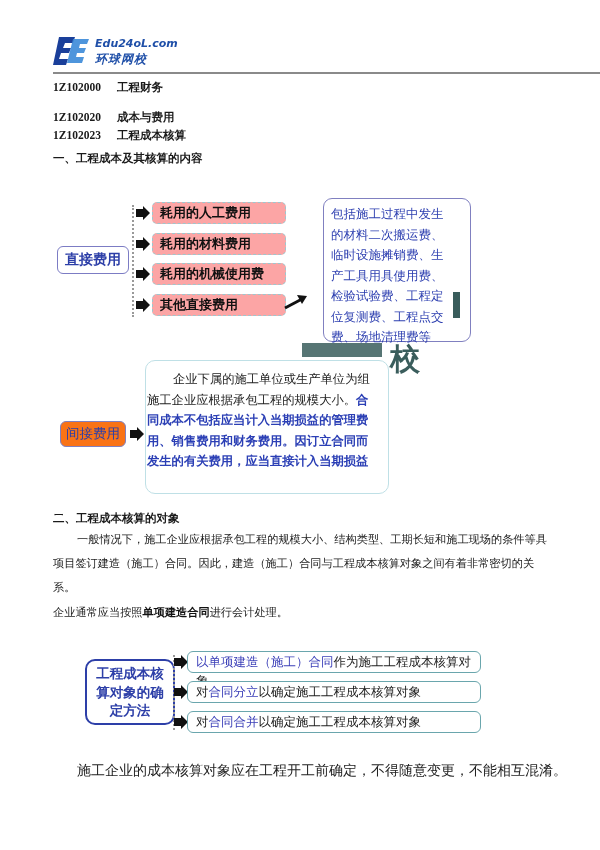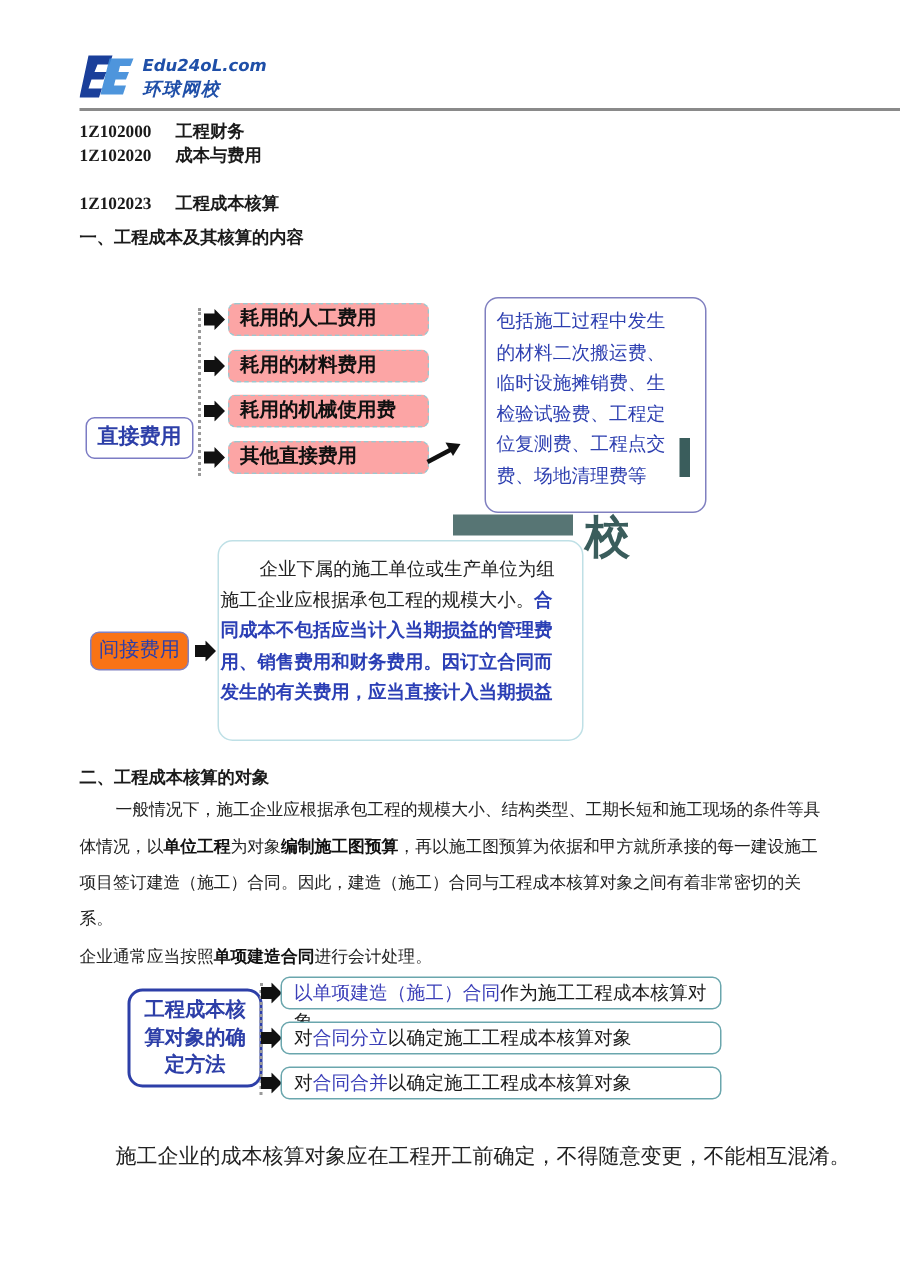--- a/index.html
+++ b/index.html
@@ -17,21 +17,21 @@
   .code-line { left:53px; font-size:11.5px; font-weight:bold; }
   .code-line .code { display:inline-block; width:56px; font-family:"Liberation Serif",serif; }
   .code-line .t { margin-left:8px; }
   .h-sec { left:53px; font-size:11.5px; font-weight:bold; }
 
   
   .box { position:absolute; box-sizing:border-box; border-radius:6px; }
   .sans { font-family:"DejaVu Sans","Liberation Sans",sans-serif; }
   .direct-label { left:57px; top:246px; width:72px; height:28px; border:1.5px solid #7c7cc4;
                   color:#2d3fa8; font-weight:bold; font-size:14px; text-align:center; line-height:25px;
-                  background:#fff;margin-top:32px; }
+                  background:#fff; }
   .vdots { left:132px; top:205px; width:0; height:112px; border-left:2px dotted #999; }
   .arr { position:absolute; width:14px; height:14px; }
   .item-box { left:152px; width:134px; height:22px; border:1.5px dashed #9cc8cf; border-radius:5px;
               font-weight:bold; font-size:13px; line-height:19px; padding-left:7px; color:#111; background:#fca5a5; }
   .note-box { left:308px; top:198px; width:148px; height:144px; border:1.5px solid #8080c0; border-radius:9px;
               color:#2d3fb0; font-size:12.5px; line-height:20.5px; padding:5px 6px 0 7px; background:#fff;margin-left:15px; }
   .wm { color:#3a5d5c; font-weight:bold; font-family:"DejaVu Sans",sans-serif; }
 
   .indirect-label { left:60px; top:421px; width:66px; height:26px; border:1.5px solid #8080c0; border-radius:6px;
                     color:#2d3fa8; font-size:13.5px; text-align:center; line-height:23px; background:#f97316; }
@@ -61,21 +61,21 @@
     <polygon points="20,4 36,4 34,9 27,9 26,13 33,13 31,18 24,18 23,22 31,22 29,28 14,28" fill="#3b8ad8" opacity="0.9"></polygon>
   </svg>
   <span class="logo-text1">Edu24oL.com</span>
   <span class="logo-text2">环球网校</span>
 </div>
 <div class="abs header-rule"></div>
 
 <div class="abs code-line" style="top:80px">
   <span class="code">1Z102000</span><span class="t">工程财务</span>
 </div>
-<div class="abs code-line" style="top:96px">
+<div class="abs code-line" style="top:110px">
   <span class="code">1Z102020</span><span class="t">成本与费用</span>
 </div>
 <div class="abs code-line" style="top:128px">
   <span class="code">1Z102023</span><span class="t">工程成本核算</span>
 </div>
 <div class="abs h-sec" style="top:151px">一、工程成本及其核算的内容</div>
 
 <div class="box sans direct-label">直接费用</div>
 <div class="abs vdots"></div>
 
@@ -99,20 +99,21 @@
 
 <svg class="abs" style="left:284px;top:294px;width:24px;height:16px" viewBox="0 0 24 16">
   <line x1="1" y1="14" x2="18" y2="5" stroke="#111" stroke-width="3"></line>
   <polygon points="13,1 23,2 18,10" fill="#111"></polygon>
 </svg>
 
 <div class="box sans note-box">
   <div>包括施工过程中发生</div>
   <div>的材料二次搬运费、</div>
   <div>临时设施摊销费、生</div>
+  <div>产工具用具使用费、</div>
   <div>检验试验费、工程定</div>
   <div>位复测费、工程点交</div>
   <div>费、场地清理费等</div>
 </div>
 
 <div class="abs wm" style="left:453px;top:292px;width:7px;height:26px;background:#3a5d5c"></div>
 <div class="abs wm" style="left:302px;top:343px;width:80px;height:14px;background:#3a5d5c;opacity:0.85"></div>
 <div class="abs wm" style="left:390px;top:342px;font-size:30px;line-height:34px">校</div>
 
 <div class="box sans indirect-label">间接费用</div>
@@ -124,21 +125,20 @@
   <div style="text-indent:26px"><span>企业下属的施工单位或生产单位为组</span></div>
   <div><span>施工企业应根据承包工程的规模大小。</span><span class="b">合</span></div>
   <div><span class="b">同成本不包括应当计入当期损益的管理费</span></div>
   <div><span class="b">用、销售费用和财务费用。因订立合同而</span></div>
   <div><span class="b">发生的有关费用，应当直接计入当期损益</span></div>
 </div>
 
 <div class="abs h-sec" style="top:511px">二、工程成本核算的对象</div>
 <div class="abs para" style="top:528px">
   <div style="text-indent:24px">一般情况下，施工企业应根据承包工程的规模大小、结构类型、工期长短和施工现场的条件等具</div>
-  <div><span>体情况，以</span><b>单位工程</b><span>为对象</span><b>编制施工图预算</b><span>，再以施工图预算为依据和甲方就所承接的每一建设施工</span></div>
   <div>项目签订建造（施工）合同。因此，建造（施工）合同与工程成本核算对象之间有着非常密切的关系。</div>
   <div><span>企业通常应当按照</span><b>单项建造合同</b><span>进行会计处理。</span></div>
 </div>
 
 <div class="box sans method-label">
   <div>工程成本核</div>
   <div>算对象的确</div>
   <div>定方法</div>
 </div>
 <div class="abs vdots2"></div>

